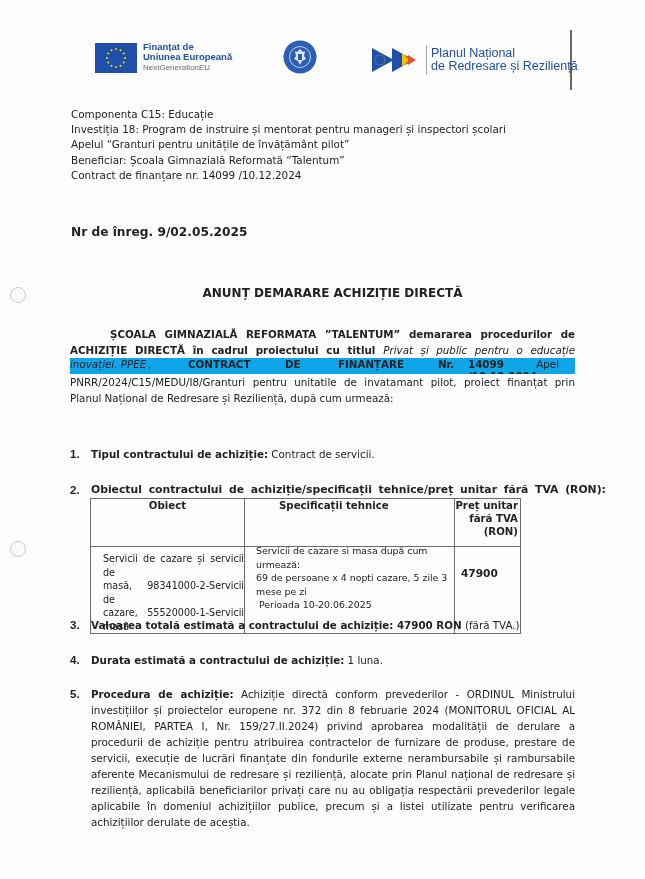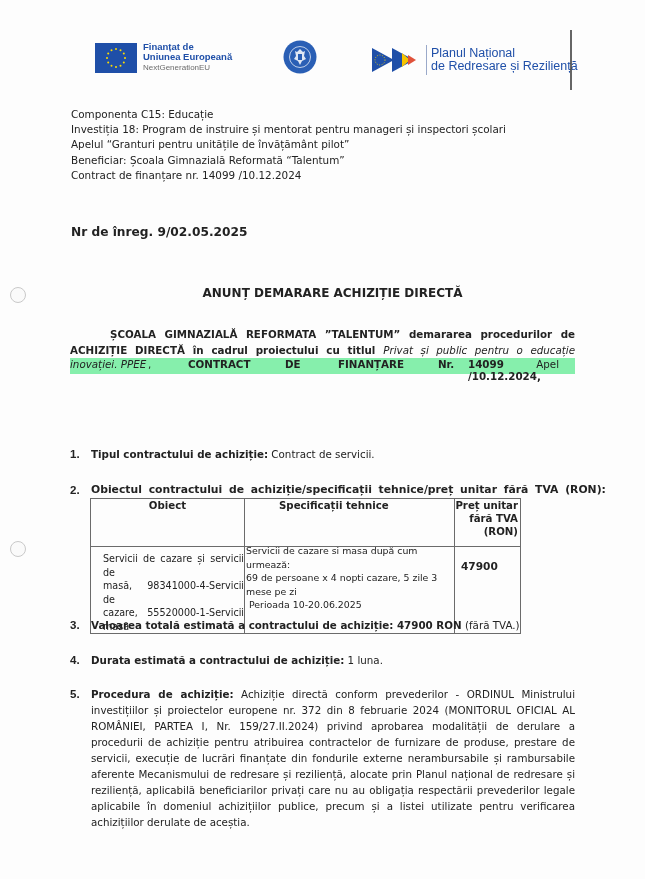--- a/index.html
+++ b/index.html
@@ -211,23 +211,23 @@
       font-size: 10.2px;
       line-height: 13px;
       height: 47px;
       margin-left: 6px;
     }
     .tbl th.c1 { width: 153px; text-align: center; }
     .tbl th.c2 { width: 210px; text-align: left; padding-left: 34px; box-sizing: border-box; }
     .tbl th.c3 { width: 66px; text-align: right; padding-right: 2px; box-sizing: border-box; }
     .tbl td { height: 56px; line-height: 13.5px; padding-top: 5px; }
     .tbl td.c1 { text-align: justify; text-align-last: justify; padding-left: 12px; }
-    .tbl td.c2 { font-size: 9.4px; padding-left: 1px; }
+    .tbl td.c2 { font-size: 9.4px; padding-left: 11px; }
     .tbl td.c2 .ind { padding-left: 3px; }
-    .tbl td.c3 { font-weight: bold; font-size: 10.6px; padding-left: 6px; padding-top: 13px; }
+    .tbl td.c3 { font-weight: bold; font-size: 10.6px; padding-left: 6px; padding-top: 20px; }
   </style>
 </head>
 <body>
 
 <div class="page">
 
   <div class="logos">
     <div class="eu-logo">
       <div class="eu-flag">
         <svg width="42" height="30" viewBox="0 0 42 30">
@@ -296,30 +296,31 @@
 
   <div class="reg">Nr de înreg. 9/02.05.2025</div>
 
   <div class="title">ANUNȚ DEMARARE ACHIZIȚIE DIRECTĂ</div>
 
   <div class="intro">
     <b>ȘCOALA GIMNAZIALĂ REFORMATA ”TALENTUM”</b><b> demararea procedurilor de </b><b>ACHIZIȚIE DIRECTĂ</b><b> în cadrul proiectului cu titlul </b><i>Privat și public pentru o educație echitabilă prin încurajarea inovației. PPEE</i><span>,</span>
     <span style="display:inline-block; width:485px; text-indent:0; position:relative;"></span>
   </div>
 
-  <div style="position:absolute; left:70px; top:358px; width:505px; height:16px; font-family:'DejaVu Sans',sans-serif; font-size:10.3px; color:#222; background:#86efac;">
+  <div style="position:absolute; left:70px; top:358px; width:505px; height:16px; font-family:'DejaVu Sans',sans-serif; font-size:10.3px; color:#222; background:#0ea5e9;">
     <i style="position:absolute; left:0;">inovației. PPEE</i>
       <span style="position:absolute; left:78px;">,</span>
     <b style="position:absolute; left:118px;">CONTRACT</b>
     <b style="position:absolute; left:215px;">DE</b>
     <b style="position:absolute; left:268px;">FINANȚARE</b>
     <b style="position:absolute; left:368px;">Nr.</b>
     <b style="position:absolute; left:398px;">14099 /10.12.2024,</b>
     <span style="position:absolute; right:16px;">Apel</span>
   </div>
+  <div style="position:absolute; left:70px; top:374px; width:505px; font-family:'DejaVu Sans',sans-serif; font-size:10.3px; line-height:16px; color:#222; text-align:justify; text-align-last:left; background:#fdfdfd;">PNRR/2024/C15/MEDU/I8/Granturi pentru unitatile de invatamant pilot, proiect finanțat prin Planul Național de Redresare și Reziliență, după cum urmează:</div>
 
   <div class="item" style="top:446px;">
     <span class="num">1.</span>
     <div class="content"><span class="label">Tipul contractului de achiziție:</span><span> Contract de servicii.</span></div>
   </div>
 
   <div class="item h2" style="top:482px;">
     <span class="num">2.</span>
     <div class="content"><span>Obiectul contractului de achiziție/specificații tehnice/preț unitar fără TVA (RON):</span></div>
   </div>
@@ -333,21 +334,21 @@
           <div>Preț unitar</div>
           <div>fără TVA</div>
           <div>(RON)</div>
         </th>
       </tr>
     </thead>
     <tbody>
       <tr>
         <td class="c1">
           <div style="text-align:justify; text-align-last:justify;">Servicii de cazare și servicii de</div>
-          <div style="text-align:justify; text-align-last:justify;">masă, 98341000-4-Servicii de</div>
+          <div style="text-align:justify; text-align-last:justify;">masă, 98341000-2-Servicii de</div>
           <div style="text-align-last:left;">cazare, 55520000-1-Servicii masă</div>
         </td>
         <td class="c2" style="padding-top:0;">
           <div style="margin-top:-3px;">Servicii de cazare  si masa după cum urmează:</div>
           <div>69 de persoane x 4 nopti cazare, 5 zile 3 mese pe zi</div>
           <div class="ind">Perioada 10-20.06.2025</div>
         </td>
         <td class="c3">47900</td>
       </tr>
     </tbody>

